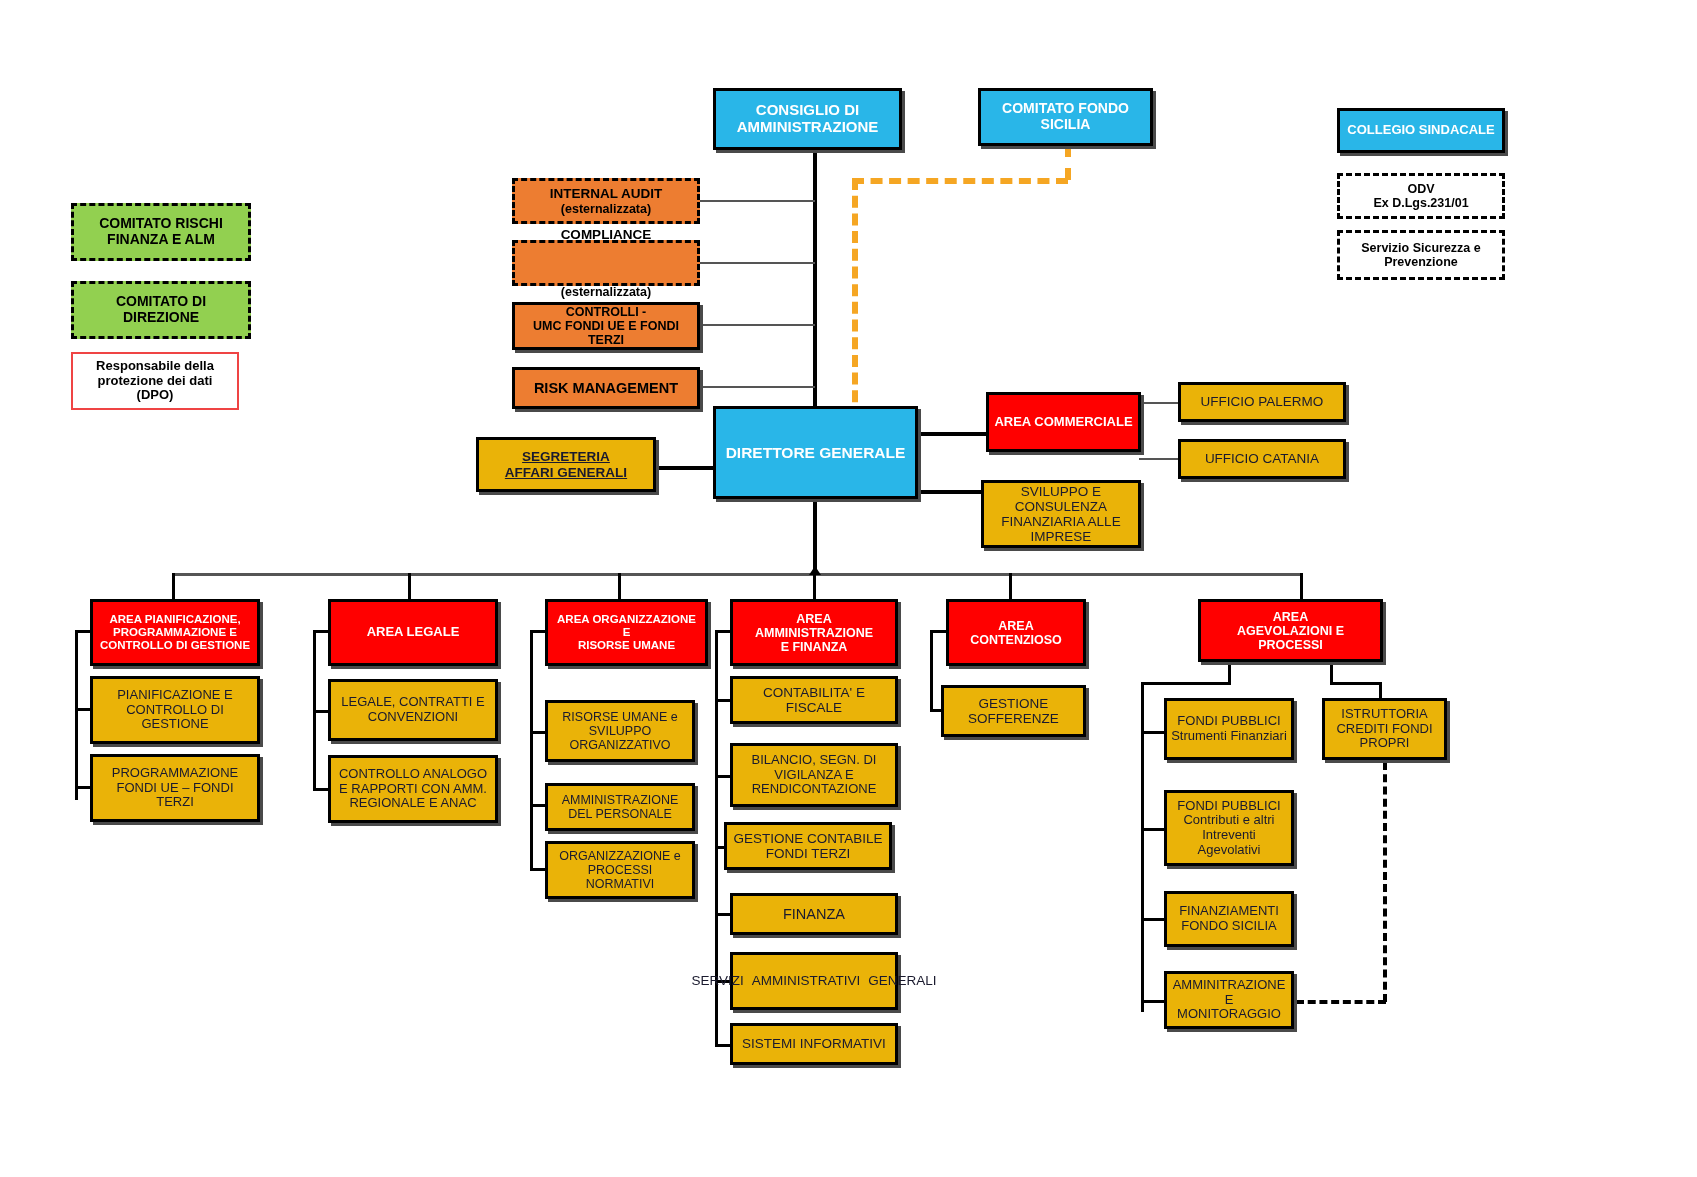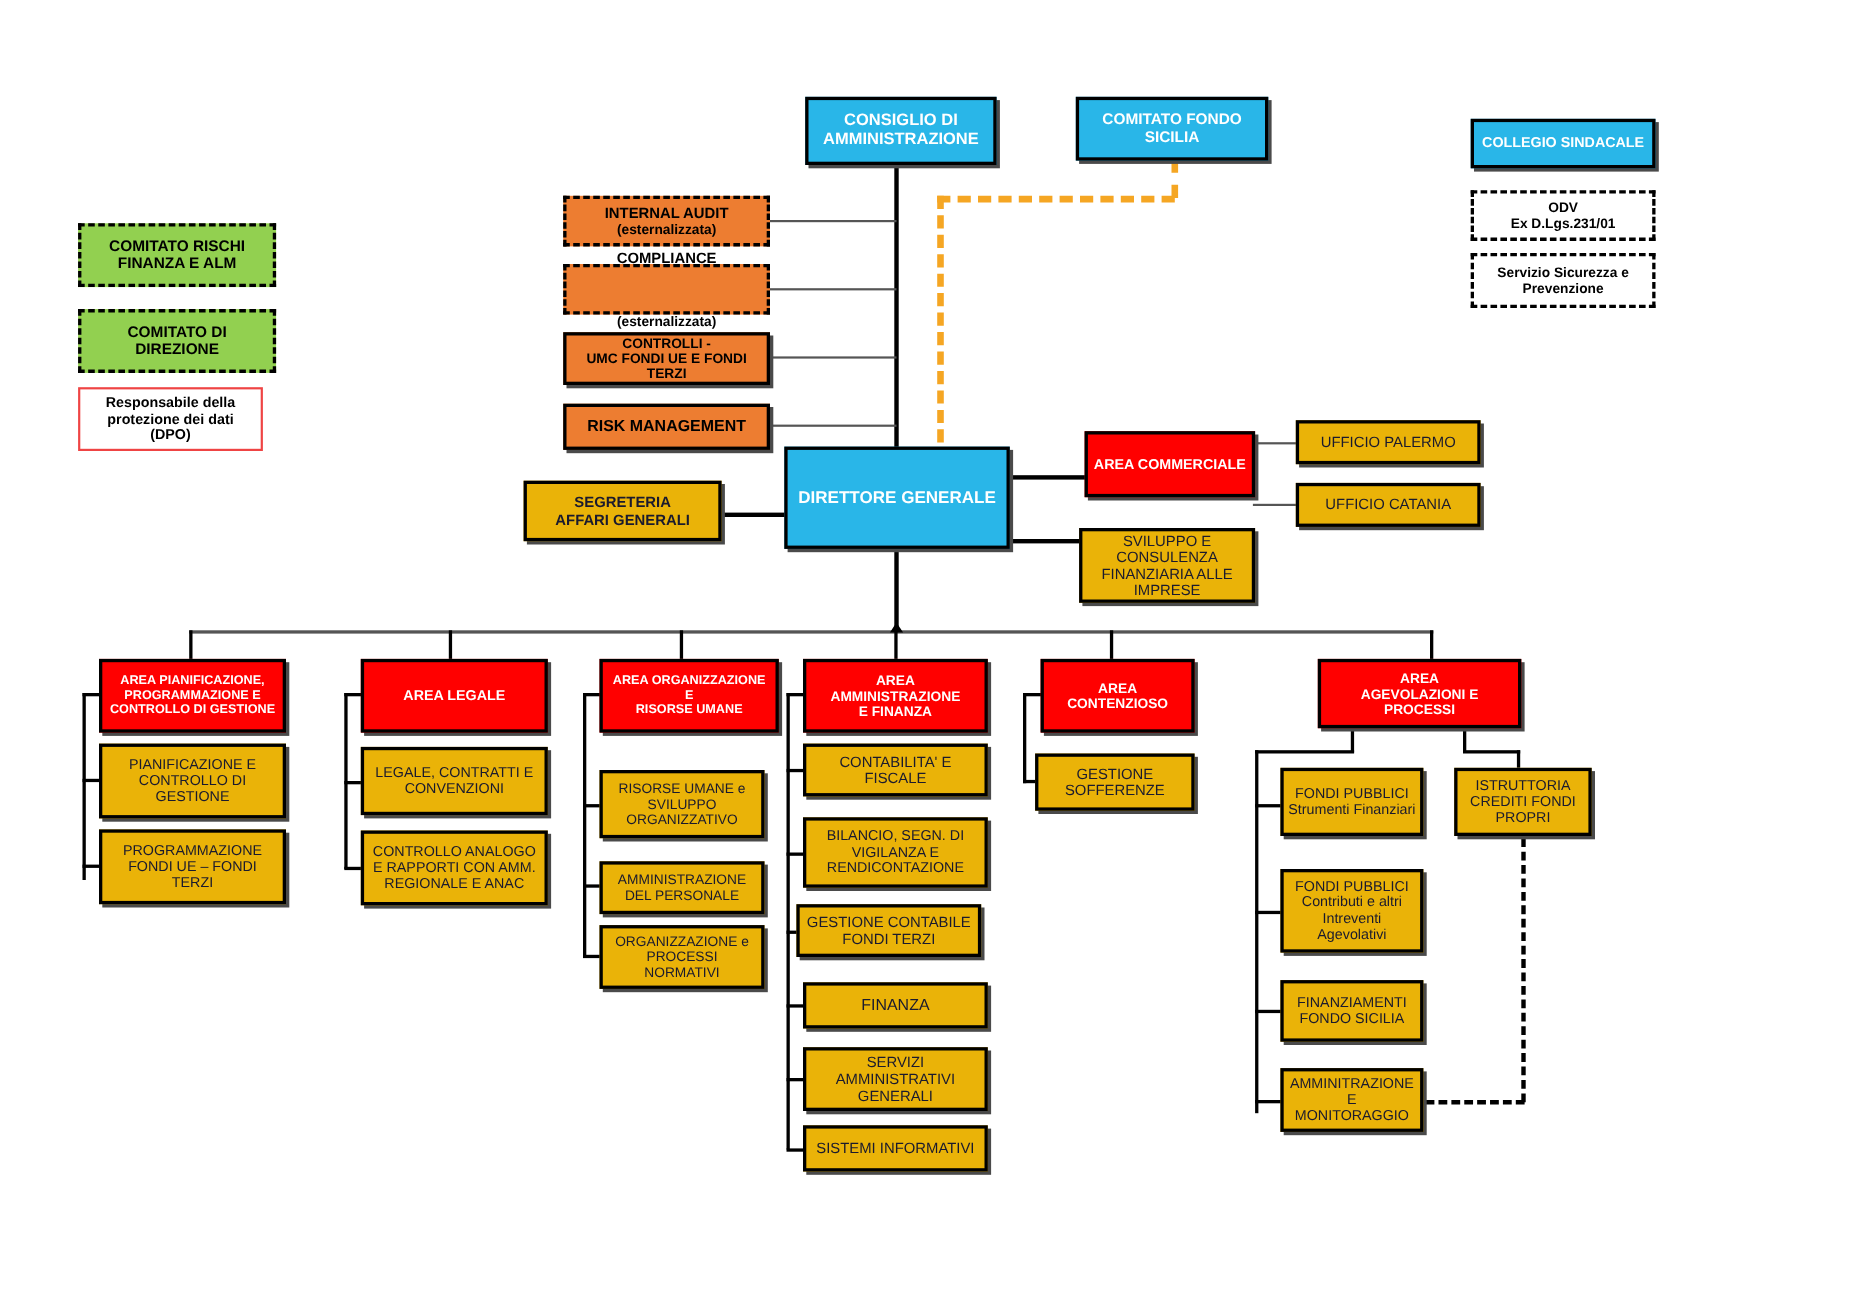--- a/index.html
+++ b/index.html
@@ -105,21 +105,21 @@
   <div class="ln" style="left:1141px;top:918px;width:24px;height:3px;"></div>
   <div class="ln" style="left:1141px;top:1000px;width:24px;height:3px;"></div>
 
   <div class="ln" style="left:1330px;top:662px;width:3px;height:22px;"></div>
   <div class="ln" style="left:1330px;top:682px;width:52px;height:3px;"></div>
   <div class="ln" style="left:1379px;top:682px;width:3px;height:16px;"></div>
 
   <div class="dashblk-h" style="left:1296px;top:1000px;width:90px;"></div>
   <div class="dashblk-v" style="left:1383px;top:762px;height:240px;"></div>
 
-  <div class="box blue sh" style="left:713px;top:88px;width:174px;height:62px;font-size:15px;margin-left:19px;">
+  <div class="box blue sh" style="left:713px;top:88px;width:189px;height:62px;font-size:15px;">
     <span>CONSIGLIO DI AMMINISTRAZIONE</span>
   </div>
 
   <div class="box blue sh" style="left:978px;top:88px;width:175px;height:58px;font-size:14px;">
     <span>COMITATO FONDO SICILIA</span>
   </div>
 
   <div class="box blue sh" style="left:1337px;top:108px;width:168px;height:45px;font-size:13px;">
     <span>COLLEGIO SINDACALE</span>
   </div>
@@ -167,21 +167,21 @@
   </div>
 
   <div class="box orange sh" style="left:512px;top:367px;width:188px;height:42px;font-size:14.5px;">
     <span>RISK MANAGEMENT</span>
   </div>
 
   <div class="box blue sh" style="left:713px;top:406px;width:205px;height:93px;font-size:15.5px;">
     <span>DIRETTORE GENERALE</span>
   </div>
 
-  <div class="box grey sh" style="left:476px;top:437px;width:180px;height:55px;font-size:13.5px;font-weight:bold;flex-direction:column;">
+  <div class="box grey sh" style="left:476px;top:437px;width:180px;height:55px;font-size:13.5px;font-weight:bold;flex-direction:column;text-decoration:underline;">
     <span>SEGRETERIA</span>
     <span>AFFARI GENERALI</span>
   </div>
 
   <div class="box red sh" style="left:986px;top:392px;width:155px;height:60px;font-size:13px;">
     <span>AREA COMMERCIALE</span>
   </div>
 
   <div class="box grey sh" style="left:1178px;top:382px;width:168px;height:40px;font-size:13.5px;">
     <span>UFFICIO PALERMO</span>
@@ -259,21 +259,21 @@
     <span>VIGILANZA E</span>
     <span>RENDICONTAZIONE</span>
   </div>
   <div class="box grey sh" style="left:724px;top:822px;width:168px;height:48px;font-size:13.5px;flex-direction:column;">
     <span>GESTIONE CONTABILE</span>
     <span>FONDI TERZI</span>
   </div>
   <div class="box grey sh" style="left:730px;top:893px;width:168px;height:42px;font-size:14.5px;">
     <span>FINANZA</span>
   </div>
-  <div class="box grey sh" style="left:730px;top:952px;width:168px;height:58px;font-size:13.5px;flex-direction:column;">
+  <div class="box grey sh" style="left:730px;top:952px;width:168px;height:58px;font-size:13.5px;flex-direction:row;">
     <span>SERVIZI</span>
     <span>AMMINISTRATIVI</span>
     <span>GENERALI</span>
   </div>
   <div class="box grey sh" style="left:730px;top:1023px;width:168px;height:42px;font-size:13.5px;">
     <span>SISTEMI INFORMATIVI</span>
   </div>
 
   <div class="box red sh" style="left:946px;top:599px;width:140px;height:67px;font-size:12.5px;">
     <span>AREA CONTENZIOSO</span>

